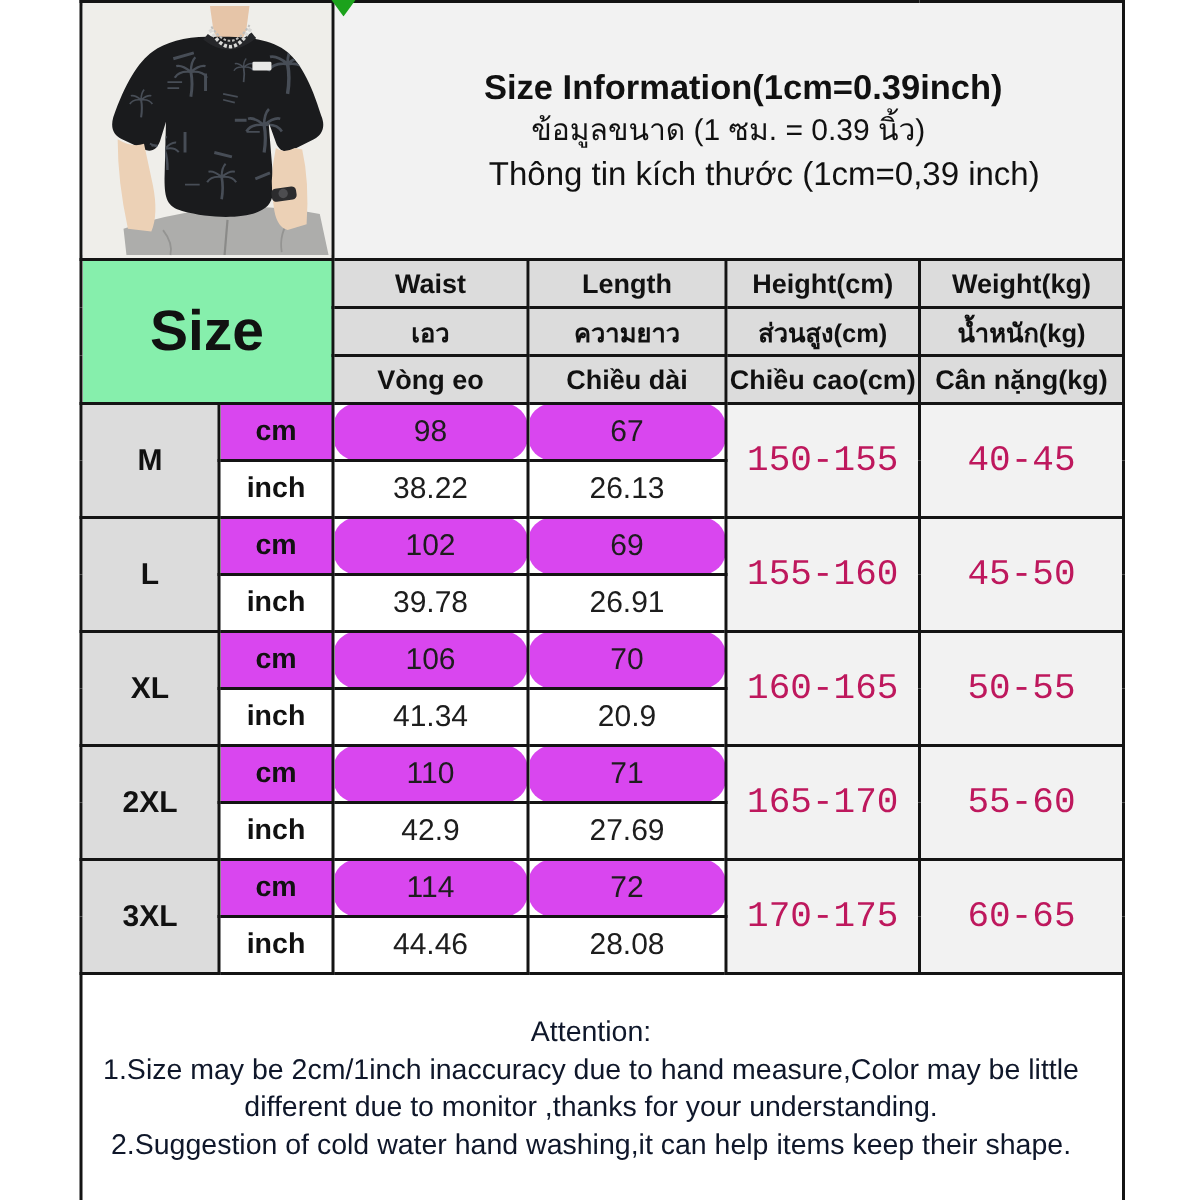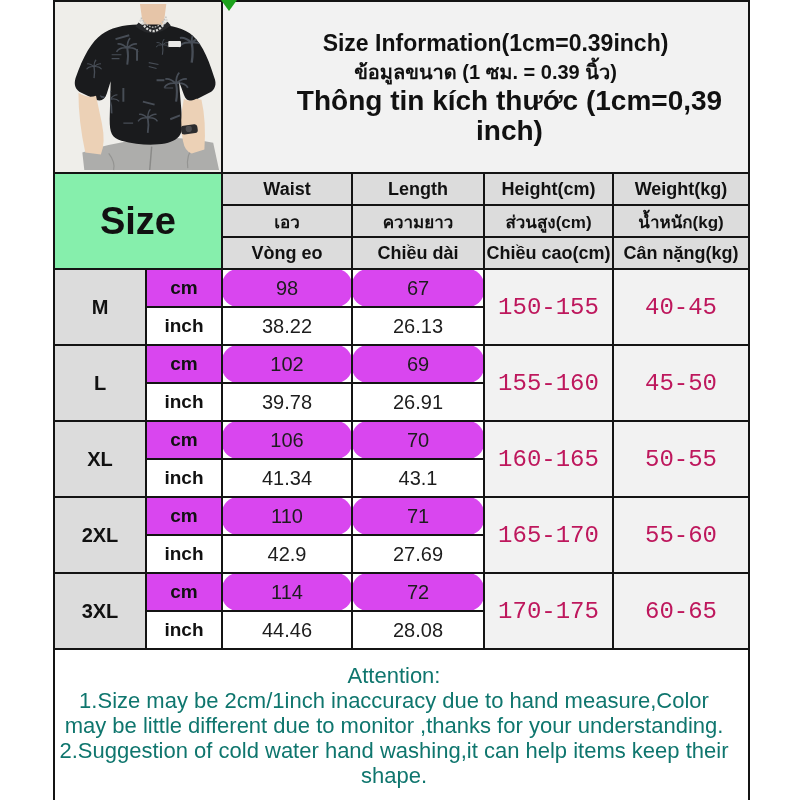--- a/index.html
+++ b/index.html
@@ -6,38 +6,38 @@
   .page{position:relative;width:800px;height:800px;background:#ffffff;overflow:hidden;
         font-family:"Liberation Sans","DejaVu Sans",sans-serif;color:#111;}
   .sheet{position:absolute;left:53px;top:0;width:695px;}
   table.size-chart{border-collapse:collapse;table-layout:fixed;width:695px;}
   table.size-chart td{border:2px solid #141414;padding:0;text-align:center;vertical-align:middle;overflow:hidden;}
 
   .c-img{height:170px;background:#efeeea;}
   .c-img svg{display:block;width:100%;height:170px;}
   .c-title{background:#f2f2f2;}
   .t1{font-size:23px;font-weight:bold;line-height:30px;padding-left:20px;}
-  .t2{font-size:20px;font-weight:bold;line-height:28px;}
-  .t3{font-size:28px;font-weight:bold;line-height:30px;margin-left:48px;}
+  .t2{font-size:20px;font-weight:normal;line-height:28px;}
+  .t3{font-size:22px;font-weight:normal;line-height:30px;margin-left:48px;}
 
   .h-size{background:#86efac;font-size:38px;font-weight:bold;}
   .h-col{background:#dcdcdc;font-weight:bold;font-size:18px;height:30px;margin-left:24px;}
   .h-col.th{font-size:17px;}
   .h-col.vi{font-size:18px;}
 
   .c-size{background:#dcdcdc;font-weight:bold;font-size:20px;}
   .c-unit{font-weight:bold;font-size:19px;}
   .r-cm td.shade{background:#d946ef;}
   .r-inch td{background:#ffffff;}
   .val{font-size:20px;font-weight:normal;color:#1d1d1d;border-radius:16px;}
   .c-range{background:#f2f2f2;font-size:24px;font-weight:normal;color:#be185d;font-family:Liberation Mono, monospace;}
   tr.sub{height:38px;}
 
   .c-attn{height:150px;vertical-align:top;text-align:left;background:#ffffff;}
-  .attn-inner{padding:1px 19px 0 4px;font-size:22px;line-height:25px;color:#0f766e;}
+  .attn-inner{padding:1px 19px 0 4px;font-size:19px;line-height:25px;color:#0f172a;}
 
   .corner-flag{position:absolute;left:167px;top:0;width:18px;height:11px;z-index:5;}
 </style>
 </head>
 <body>
 
 <div class="page">
   <div class="sheet">
 
     <svg class="corner-flag" viewBox="0 0 18 11">
@@ -169,21 +169,21 @@
         <td class="c-size" rowspan="2">XL</td>
         <td class="c-unit shade">cm</td>
         <td class="val shade">106</td>
         <td class="val shade">70</td>
         <td class="c-range" rowspan="2">160-165</td>
         <td class="c-range" rowspan="2">50-55</td>
       </tr>
       <tr class="sub r-inch">
         <td class="c-unit">inch</td>
         <td class="val">41.34</td>
-        <td class="val">43.1</td>
+        <td class="val">20.9</td>
       </tr>
 
       <tr class="sub r-cm">
         <td class="c-size" rowspan="2">2XL</td>
         <td class="c-unit shade">cm</td>
         <td class="val shade">110</td>
         <td class="val shade">71</td>
         <td class="c-range" rowspan="2">165-170</td>
         <td class="c-range" rowspan="2">55-60</td>
       </tr>

